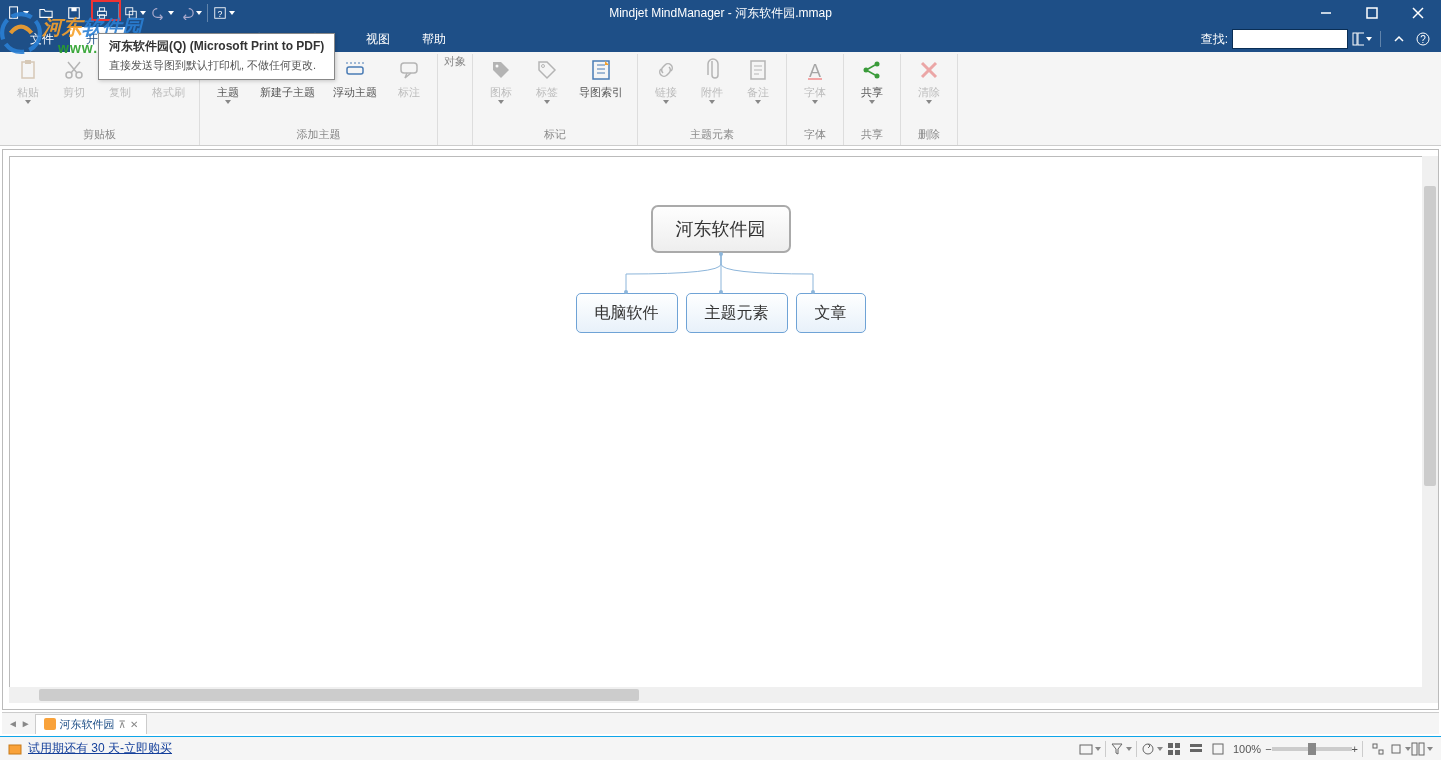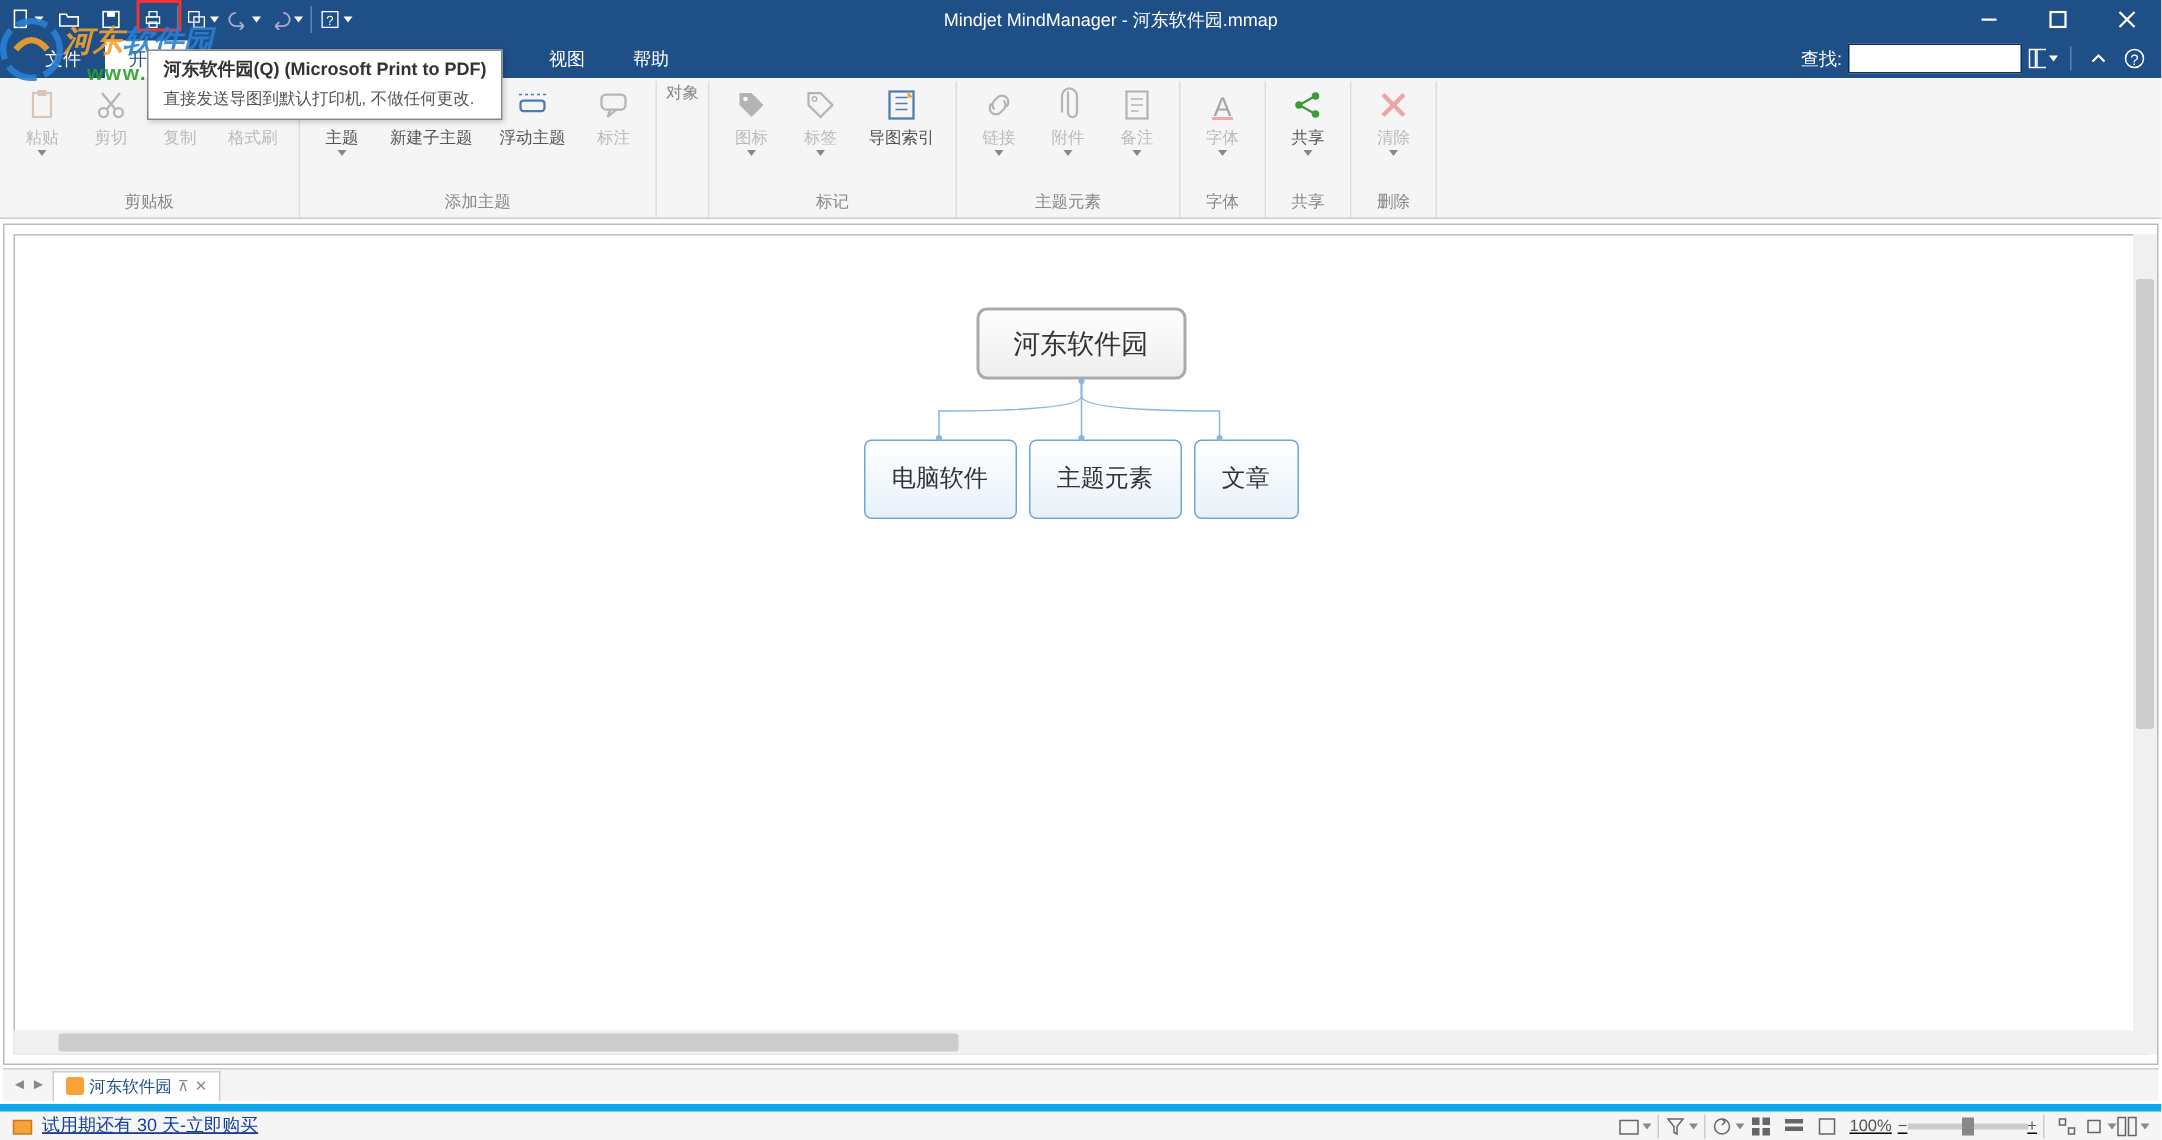--- a/index.html
+++ b/index.html
@@ -8,21 +8,21 @@
 
 .titlebar {
   height: 26px; background: #1e4f87; display: flex; align-items: center; position: relative;
 }
 .qat { display: flex; align-items: center; padding-left: 4px; gap: 0; }
 .qat-item { width: 28px; height: 24px; display: flex; align-items: center; justify-content: center; color: #fff; font-size: 12px; position: relative; }
 .qat-item svg { width: 14px; height: 14px; }
 .qat-item.with-arrow::after { content: ""; border-left: 3px solid transparent; border-right: 3px solid transparent; border-top: 4px solid #fff; margin-left: 2px; display: inline-block; }
 .qat-sep { width: 1px; height: 18px; background: rgba(255,255,255,0.3); margin: 0 2px; }
 .qat-highlight { position: absolute; left: 91px; top: 0; width: 30px; height: 21px; border: 2px solid #e33; pointer-events: none; }
-.title { position: absolute; left: 50%; transform: translateX(-50%); color: #fff; font-size: 12px; white-space: nowrap; margin-left: 20px; }
+.title { position: absolute; left: 50%; transform: translateX(-50%); color: #fff; font-size: 12px; white-space: nowrap; }
 .win-controls { margin-left: auto; display: flex; }
 .win-btn { width: 46px; height: 26px; display: flex; align-items: center; justify-content: center; color: #fff; }
 
 
 .menubar {
   height: 26px; background: #1e4f87; display: flex; align-items: center; padding-left: 14px; gap: 0;
   position: relative;
 }
 .menu-item { color: #fff; font-size: 12px; padding: 4px 16px; }
 .menu-item.active { background: #fff; color: #1e4f87; }
@@ -62,38 +62,38 @@
 .scroll-v-thumb { position: absolute; left: 2px; right: 2px; top: 30px; height: 300px; background: #ccc; border-radius: 2px; }
 .scroll-h { position: absolute; left: 6px; right: 16px; bottom: 6px; height: 16px; background: #f0f0f0; }
 .scroll-h-thumb { position: absolute; top: 2px; bottom: 2px; left: 30px; width: 600px; background: #ccc; border-radius: 2px; }
 .scroll-corner { position: absolute; right: 0; bottom: 6px; width: 16px; height: 16px; background: #f0f0f0; }
 
 
 .mm { position: absolute; left: 50%; top: 48px; transform: translateX(-50%); }
 .mm-root { width: 140px; height: 48px; border: 2px solid #aaa; border-radius: 7px; background: linear-gradient(#fefefe,#eee);
   display: flex; align-items: center; justify-content: center; font-size: 18px; color: #333; margin: 0 auto; }
 .mm-children { display: flex; gap: 8px; margin-top: 40px; justify-content: center; }
-.mm-child { height: 53px; padding: 0 18px; border: 1px solid #6fa3d6; border-radius: 5px; background: linear-gradient(#feffff,#e8f1fa);
+.mm-child { height: 40px; padding: 0 18px; border: 1px solid #6fa3d6; border-radius: 5px; background: linear-gradient(#feffff,#e8f1fa);
   display: flex; align-items: center; justify-content: center; font-size: 16px; color: #333; }
 .mm-lines { position: absolute; left: 50%; top: 47px; transform: translateX(-50%); pointer-events: none; }
 
 
 .doc-tabs {
   position: absolute; left: 2px; right: 2px; bottom: 26px; height: 22px; background: #f5f5f5; border-top: 1px solid #ccc;
   display: flex; align-items: center; padding-left: 6px; gap: 4px; font-size: 11px;
 }
 .doc-tabs .nav-arrows { display: flex; gap: 2px; color: #888; font-size: 10px; }
 .doc-tab { display: flex; align-items: center; gap: 4px; background: #fff; border: 1px solid #ccc; border-bottom: none; padding: 2px 8px; font-size: 11px; color: #1e4f87; }
 .doc-tab .pin, .doc-tab .close { color: #888; font-size: 10px; }
 .doc-tab-icon { width: 12px; height: 12px; background: #f9a23a; border-radius: 2px; }
 
 
 .statusbar {
-  position: absolute; left: 0; right: 0; bottom: 0; height: 24px; background: #f5f5f5; border-top: 5px solid #0ea5e9;
-  display: flex; align-items: center; padding: 0 8px; font-size: 11px; gap: 6px; text-decoration: underline;
+  position: absolute; left: 0; right: 0; bottom: 0; height: 24px; background: #f5f5f5; border-top: 1px solid #0ea5e9;
+  display: flex; align-items: center; padding: 0 8px; font-size: 11px; gap: 6px;
 }
 .status-icon { width: 14px; height: 14px; display: flex; align-items: center; justify-content: center; }
 .trial-link { color: #143f9a; text-decoration: underline; font-size: 12px; }
 .status-right { margin-left: auto; display: flex; align-items: center; gap: 0; color: #555; }
 .status-right .sb-btn { width: 22px; height: 18px; display: flex; align-items: center; justify-content: center; }
 .status-right .sb-btn.with-arrow::after { content: ""; border-left: 3px solid transparent; border-right: 3px solid transparent; border-top: 4px solid #888; margin-left: 2px; display: inline-block; }
 .zoom-label { font-size: 11px; padding: 0 4px; }
 .zoom-slider { width: 80px; height: 4px; background: #ccc; position: relative; }
 .zoom-slider::before { content: ""; position: absolute; left: 50%; top: -4px; width: 8px; height: 12px; background: #888; transform: translateX(-50%); }
 .sep { width: 1px; height: 16px; background: #ccc; margin: 0 4px; }

